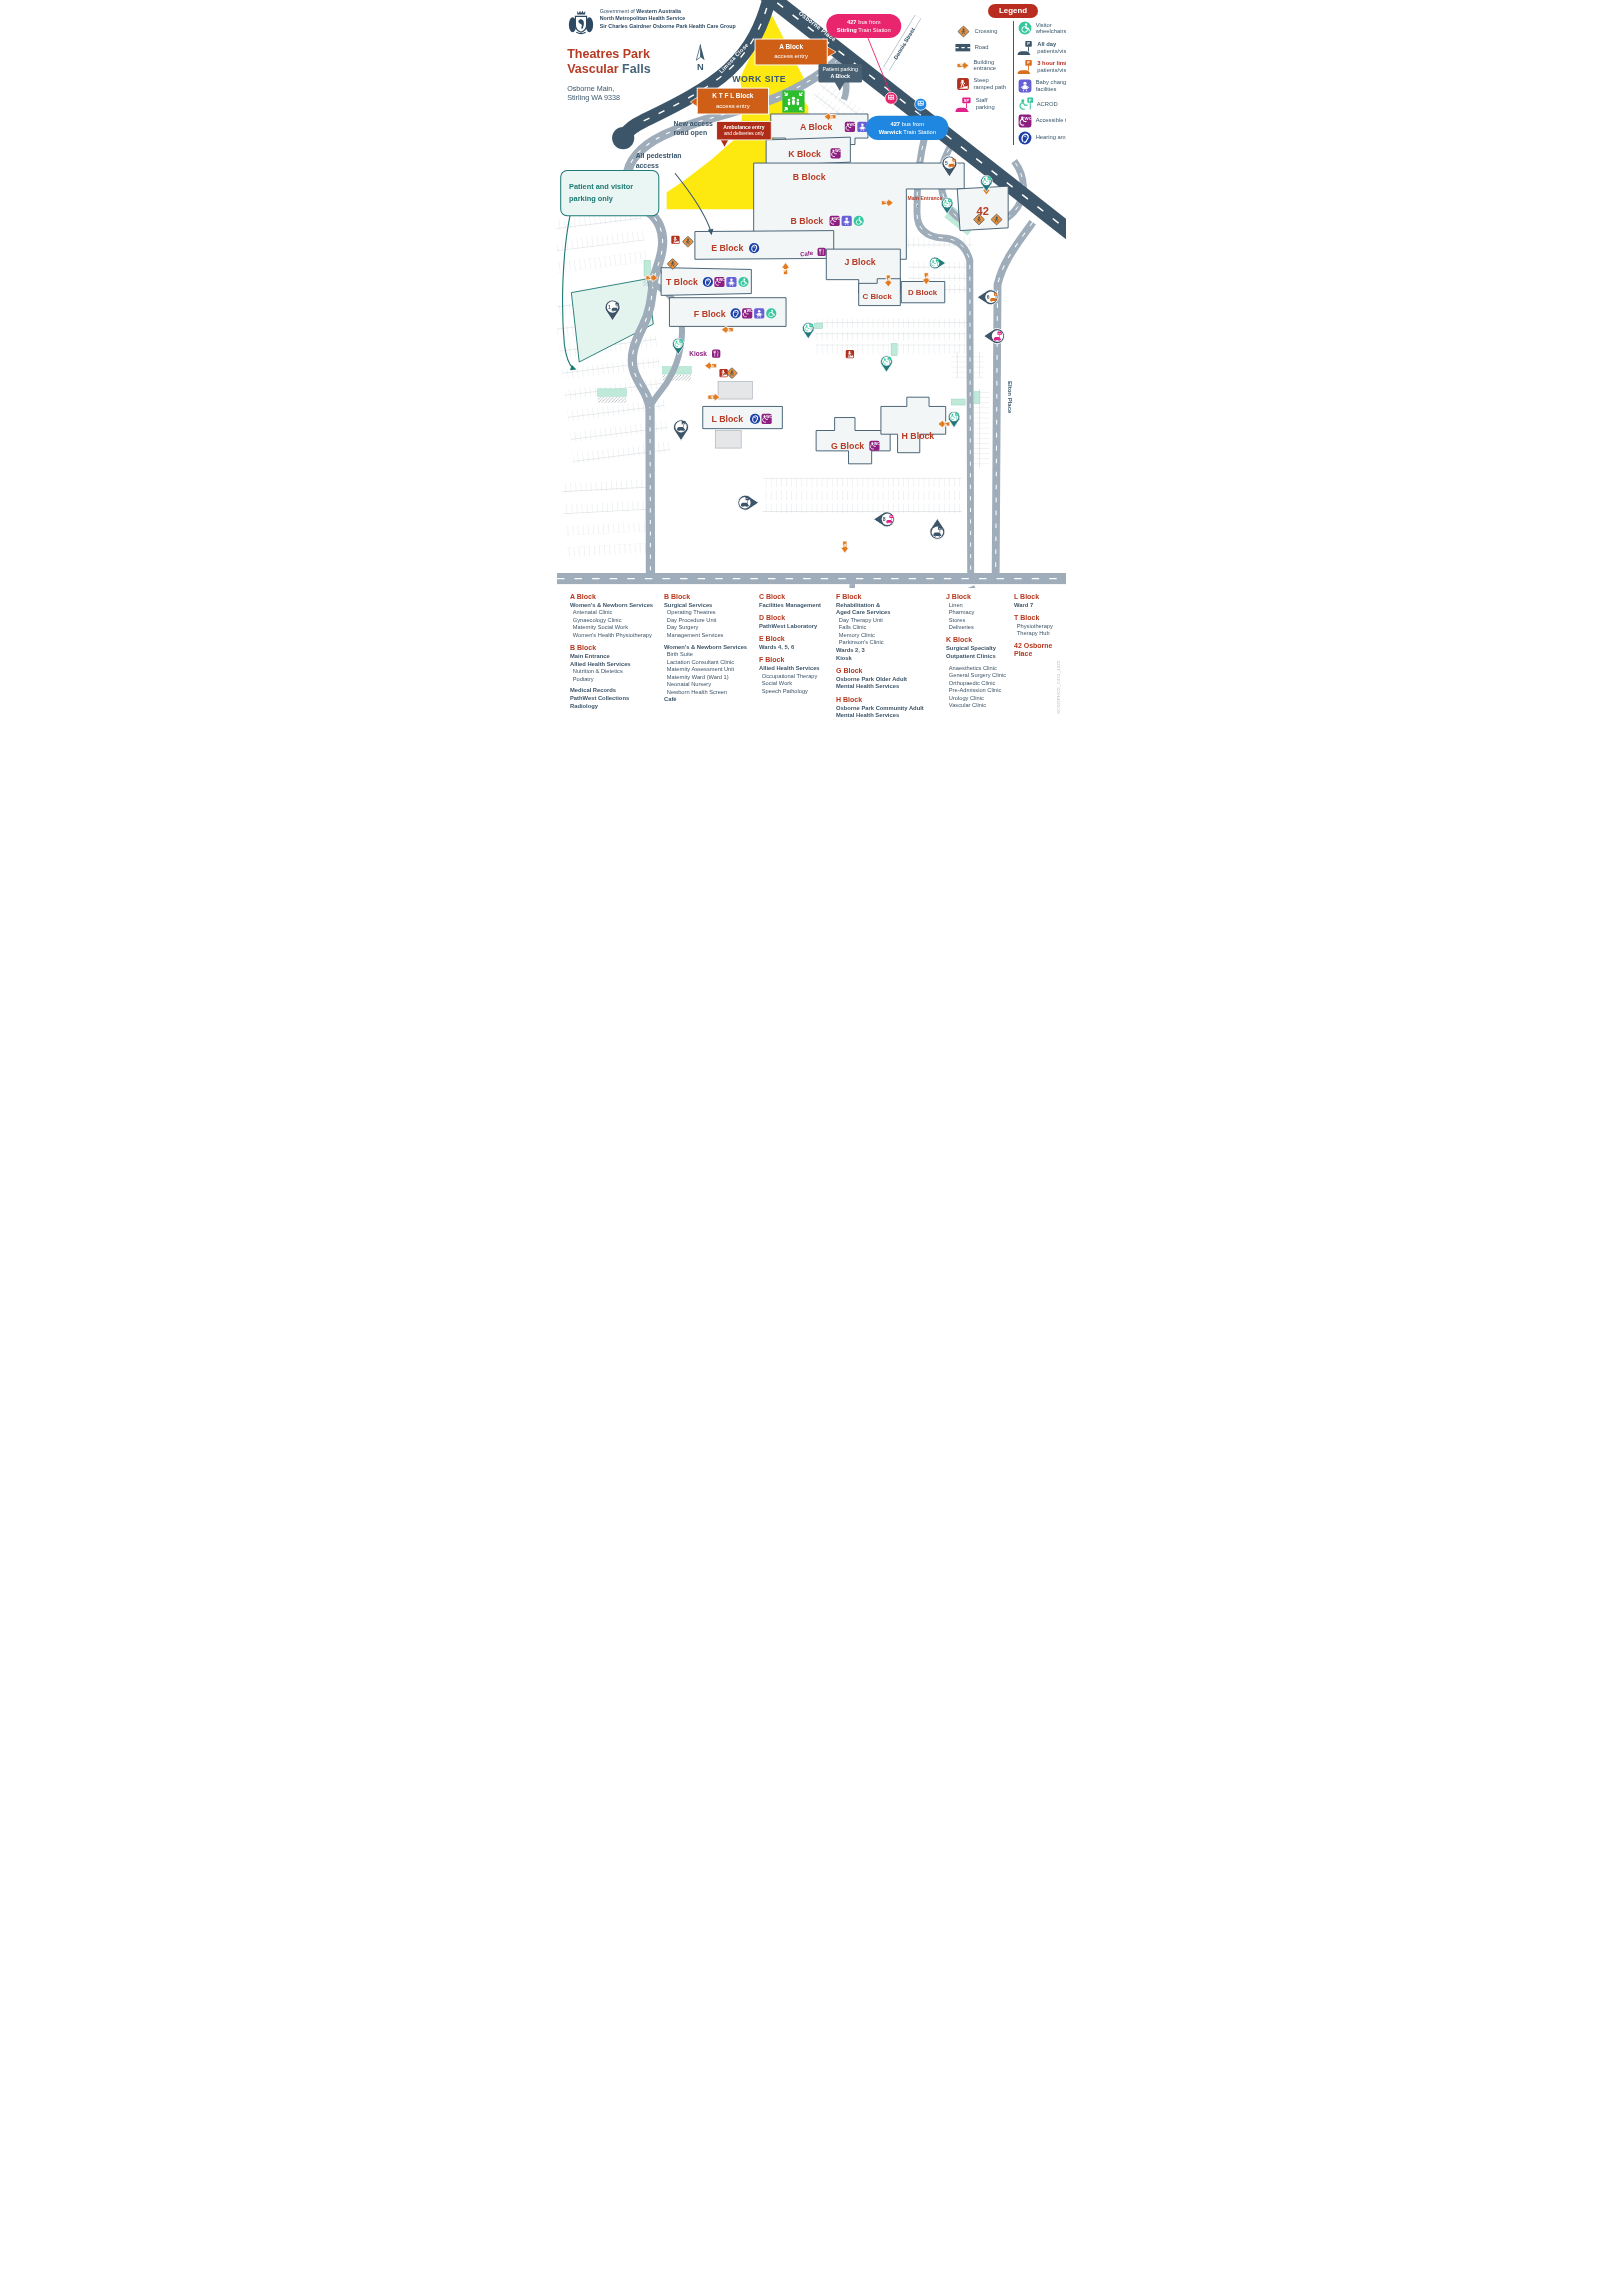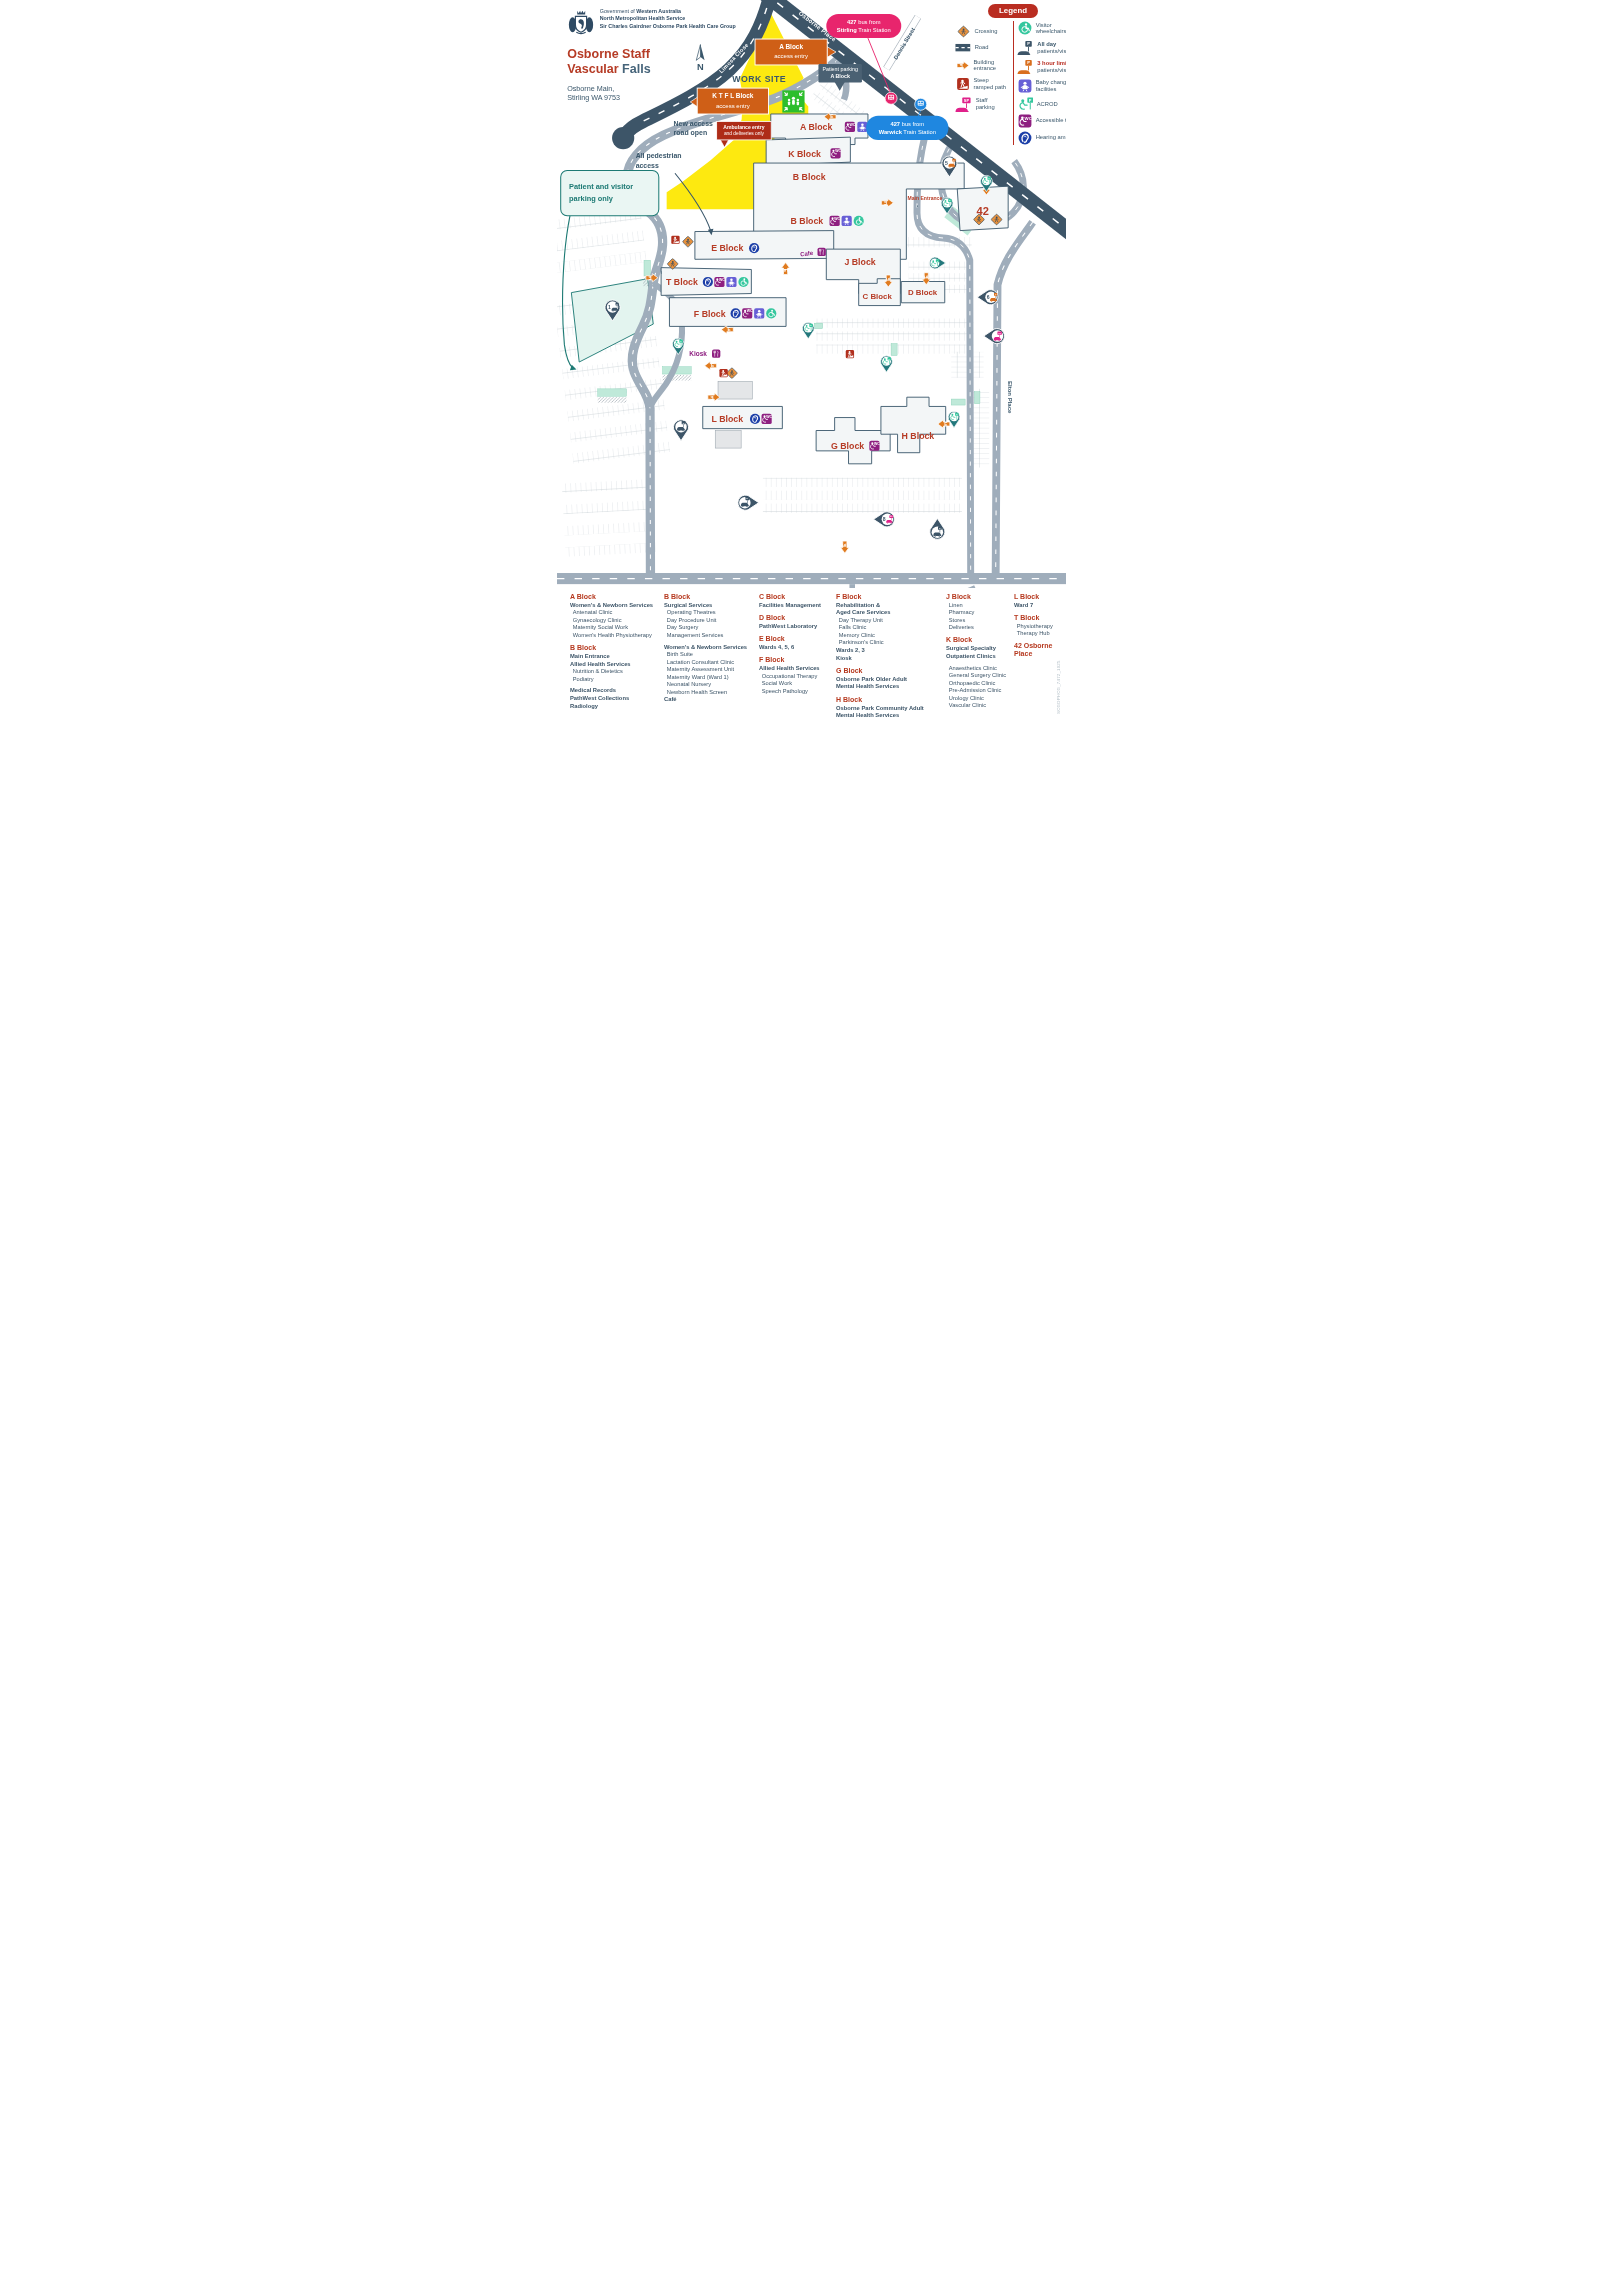--- a/index.html
+++ b/index.html
@@ -586,26 +586,26 @@
       <path d="M30,24 c-5,0 -7,5 -4,8 c2,2 6,2 6,6 l-2,6 h4 l2,-8 c1,-6 -1,-12 -6,-12 z" fill="#2e4a63"></path>
       <path d="M20,52 q10,6 20,0" stroke="#2e4a63" stroke-width="2.5" fill="none"></path>
     </svg>
     <div class="govtxt">
       <div><span>Government of </span><span class="b">Western Australia</span></div>
       <div class="b">North Metropolitan Health Service</div>
       <div class="b">Sir Charles Gairdner Osborne Park Health Care Group</div>
     </div>
   </div>
   <div id="title">
-    <div>Osborne Staff</div>
+    <div>Theatres Park</div>
     <div><span>Vascular</span><span class="slate"> Falls</span></div>
   </div>
   <div id="addr">
     <div>Osborne Main,</div>
-    <div>Stirling WA 9753</div>
+    <div>Stirling WA 9338</div>
   </div>
 </div>
 
 
 <div id="legend">
   <div class="pill">Legend</div>
   <div class="div"></div>
 
   <div class="li" style="left:2.8px;top:21px">
     <svg class="lic" width="15" height="15" viewBox="-16 -16 32 32">

